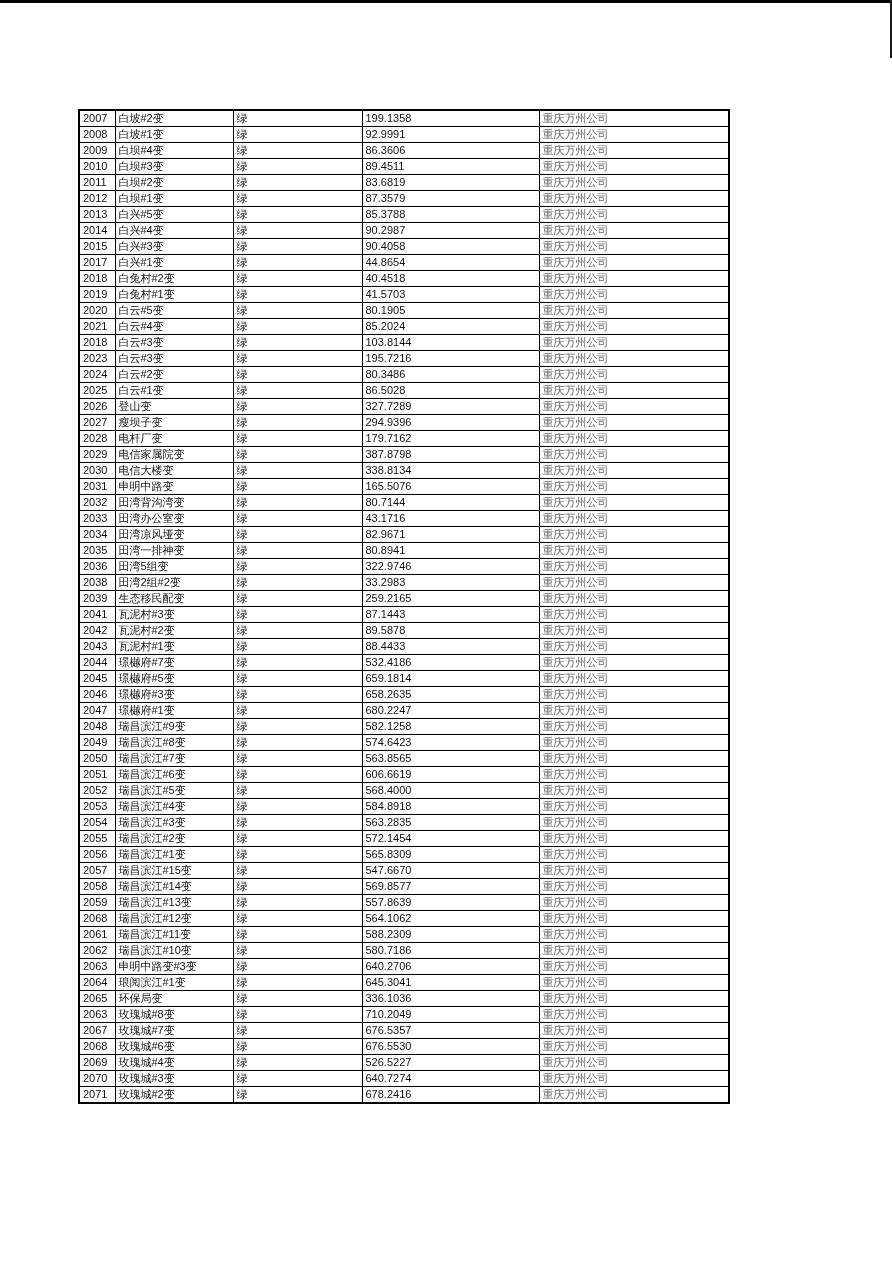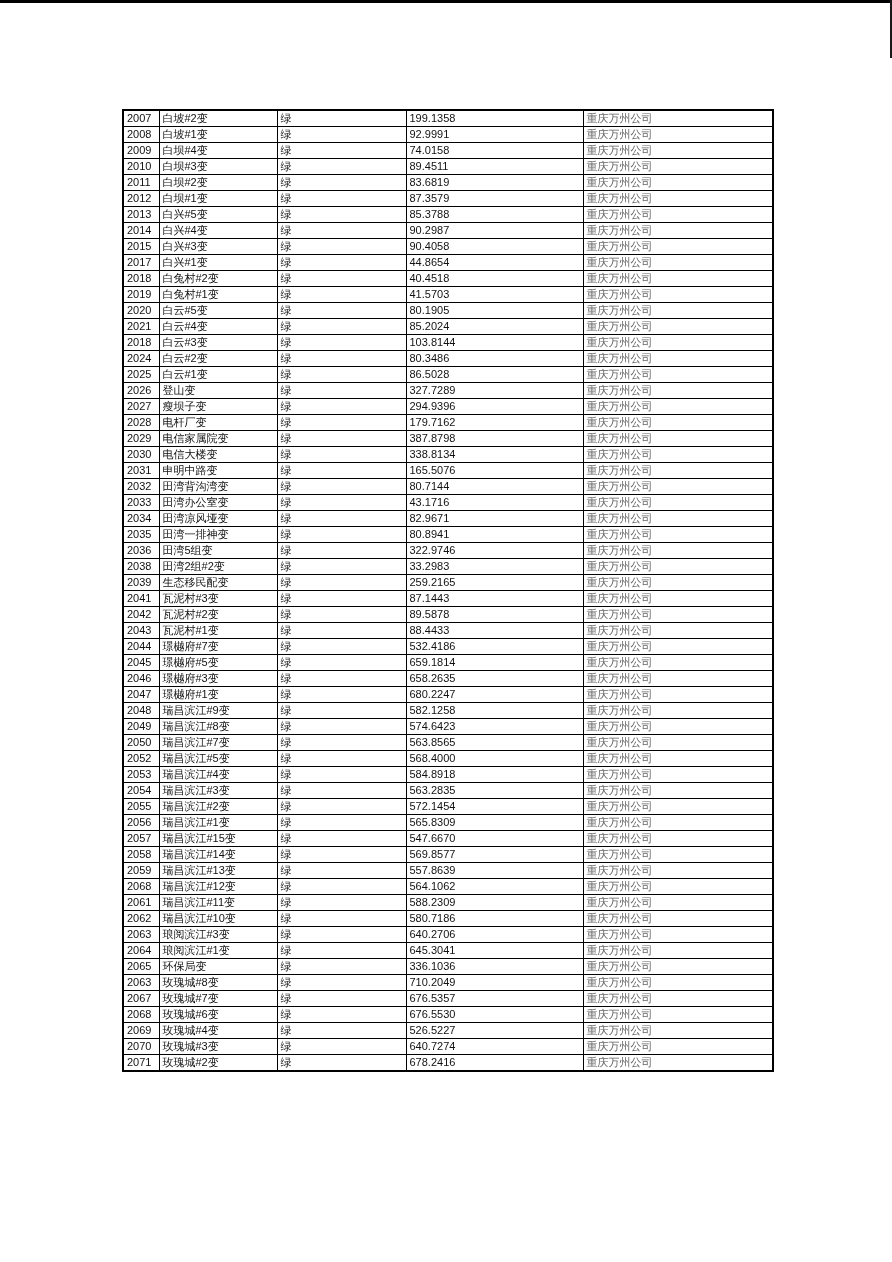--- a/index.html
+++ b/index.html
@@ -24,21 +24,20 @@
     background: #1a1a1a;
   }
   table.grid {
     position: absolute;
     left: 78px;
     top: 109px;
     width: 650px;
     border-collapse: collapse;
     table-layout: fixed;
     border: 2px solid #000000;
-    margin-left: 44px;
   }
   table.grid td {
     border: 1px solid #000000;
     height: 15px;
     font-size: 11px;
     line-height: 15px;
     padding: 0 2px 0 3px;
     color: #111111;
     white-space: nowrap;
     overflow: hidden;
@@ -76,21 +75,21 @@
           <td class="c0">2008</td>
           <td class="c1">白坡#1变</td>
           <td class="c2">绿</td>
           <td class="c3">92.9991</td>
           <td class="c4">重庆万州公司</td>
         </tr>
         <tr>
           <td class="c0">2009</td>
           <td class="c1">白坝#4变</td>
           <td class="c2">绿</td>
-          <td class="c3">74.0158</td>
+          <td class="c3">86.3606</td>
           <td class="c4">重庆万州公司</td>
         </tr>
         <tr>
           <td class="c0">2010</td>
           <td class="c1">白坝#3变</td>
           <td class="c2">绿</td>
           <td class="c3">89.4511</td>
           <td class="c4">重庆万州公司</td>
         </tr>
         <tr>
@@ -164,20 +163,27 @@
           <td class="c4">重庆万州公司</td>
         </tr>
         <tr>
           <td class="c0">2018</td>
           <td class="c1">白云#3变</td>
           <td class="c2">绿</td>
           <td class="c3">103.8144</td>
           <td class="c4">重庆万州公司</td>
         </tr>
         <tr>
+          <td class="c0">2023</td>
+          <td class="c1">白云#3变</td>
+          <td class="c2">绿</td>
+          <td class="c3">195.7216</td>
+          <td class="c4">重庆万州公司</td>
+        </tr>
+        <tr>
           <td class="c0">2024</td>
           <td class="c1">白云#2变</td>
           <td class="c2">绿</td>
           <td class="c3">80.3486</td>
           <td class="c4">重庆万州公司</td>
         </tr>
         <tr>
           <td class="c0">2025</td>
           <td class="c1">白云#1变</td>
           <td class="c2">绿</td>
@@ -339,20 +345,27 @@
           <td class="c4">重庆万州公司</td>
         </tr>
         <tr>
           <td class="c0">2050</td>
           <td class="c1">瑞昌滨江#7变</td>
           <td class="c2">绿</td>
           <td class="c3">563.8565</td>
           <td class="c4">重庆万州公司</td>
         </tr>
         <tr>
+          <td class="c0">2051</td>
+          <td class="c1">瑞昌滨江#6变</td>
+          <td class="c2">绿</td>
+          <td class="c3">606.6619</td>
+          <td class="c4">重庆万州公司</td>
+        </tr>
+        <tr>
           <td class="c0">2052</td>
           <td class="c1">瑞昌滨江#5变</td>
           <td class="c2">绿</td>
           <td class="c3">568.4000</td>
           <td class="c4">重庆万州公司</td>
         </tr>
         <tr>
           <td class="c0">2053</td>
           <td class="c1">瑞昌滨江#4变</td>
           <td class="c2">绿</td>
@@ -417,21 +430,21 @@
         </tr>
         <tr>
           <td class="c0">2062</td>
           <td class="c1">瑞昌滨江#10变</td>
           <td class="c2">绿</td>
           <td class="c3">580.7186</td>
           <td class="c4">重庆万州公司</td>
         </tr>
         <tr>
           <td class="c0">2063</td>
-          <td class="c1">琅阅滨江#3变</td>
+          <td class="c1">申明中路变#3变</td>
           <td class="c2">绿</td>
           <td class="c3">640.2706</td>
           <td class="c4">重庆万州公司</td>
         </tr>
         <tr>
           <td class="c0">2064</td>
           <td class="c1">琅阅滨江#1变</td>
           <td class="c2">绿</td>
           <td class="c3">645.3041</td>
           <td class="c4">重庆万州公司</td>

